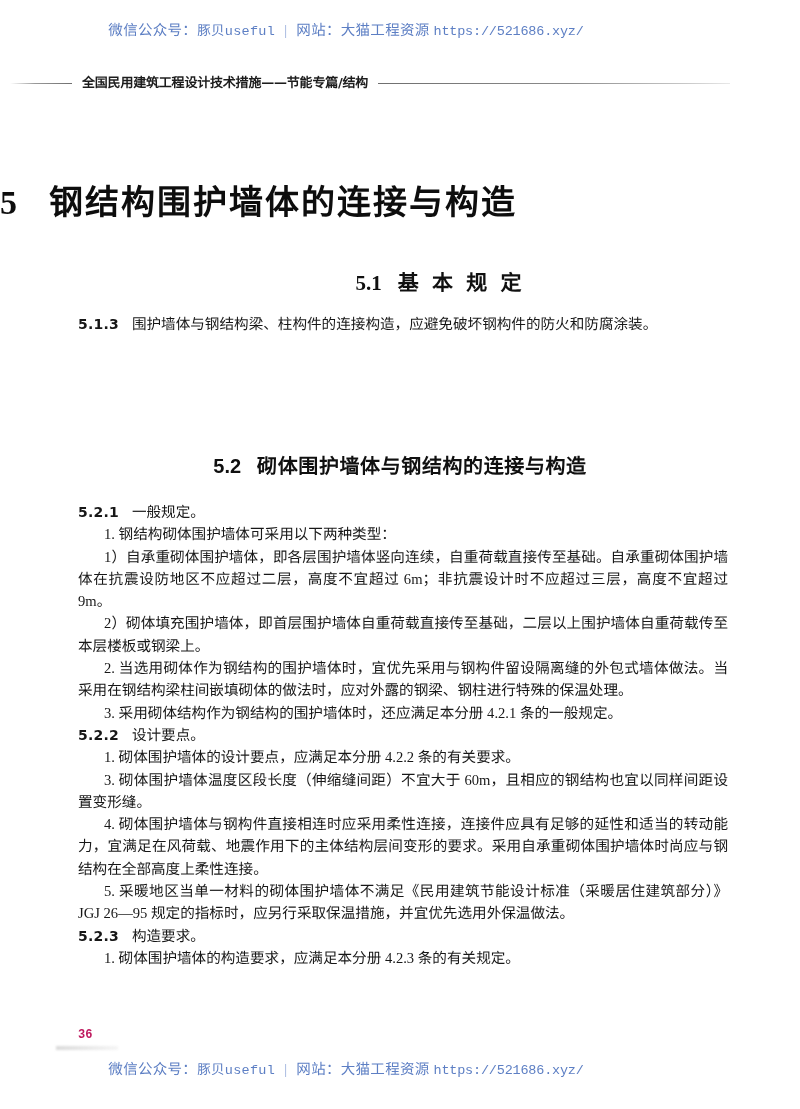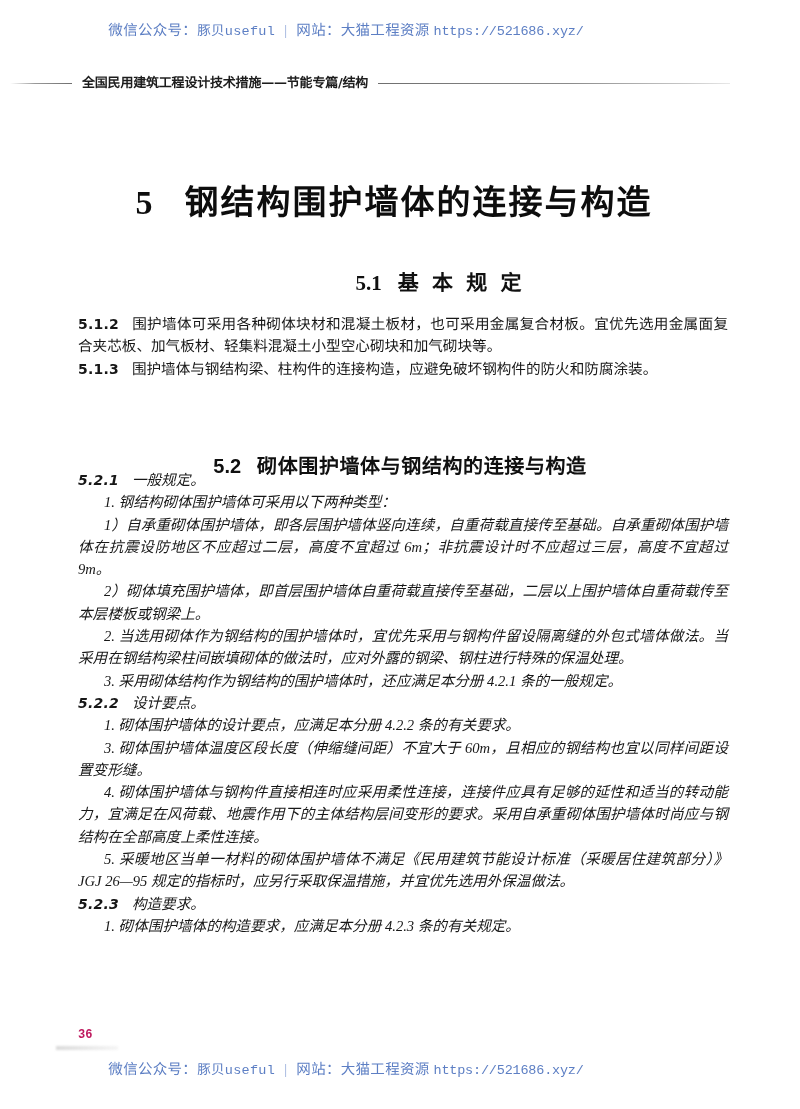--- a/index.html
+++ b/index.html
@@ -83,21 +83,21 @@
     letter-spacing: -0.2px;
     white-space: nowrap;
   }
 
   
   .chapter-title {
     position: absolute;
     top: 175px;
     left: 0;
     width: 788px;
-    text-align: center;
+    text-align: left;
     font-family: "DejaVu Serif", "Liberation Serif", serif;
     font-weight: 700;
     font-size: 34px;
     color: #0d0d0d;
     letter-spacing: 2px;
     white-space: nowrap;
   }
   .chapter-title .ch-num {
     font-family: "Liberation Serif", "DejaVu Serif", serif;
     margin-right: 30px;
@@ -154,21 +154,21 @@
   .para .clause-no {
     font-family: "DejaVu Sans", "Liberation Sans", sans-serif;
     font-weight: 700;
     font-size: 14px;
     letter-spacing: 0.2px;
     margin-right: 13px;
   }
   .para.indent-1 { text-indent: 26px; }
 
   #block-a { top: 313px; }
-  #block-b { top: 469px; font-style: italic; }
+  #block-b { top: 501px; }
 
   
   .page-number {
     position: absolute;
     left: 78px;
     top: 1028px;
     font-family: Liberation Mono, monospace;
     font-size: 12px;
     font-weight: 700;
     color: #be185d;
@@ -199,23 +199,20 @@
 <div class="chapter-title">
   <span class="ch-num">5</span><span>钢结构围护墙体的连接与构造</span>
 </div>
 
 <div class="section-head" id="section-head-5-1">
   <span class="sec-num">5.1</span><span>基 本 规 定</span>
 </div>
 
 <div class="body-block" id="block-a">
   <p class="para">
-    <span class="clause-no">5.1.2</span><span>围护墙体可采用各种砌体块材和混凝土板材，也可采用金属复合材板。宜优先选用金属面复合夹芯板、加气板材、轻集料混凝土小型空心砌块和加气砌块等。</span>
-  </p>
-  <p class="para">
     <span class="clause-no">5.1.3</span><span>围护墙体与钢结构梁、柱构件的连接构造，应避免破坏钢构件的防火和防腐涂装。</span>
   </p>
 </div>
 
 <div class="section-head" id="section-head-5-2">
   <span class="sec-num">5.2</span><span>砌体围护墙体与钢结构的连接与构造</span>
 </div>
 
 <div class="body-block" id="block-b">
   <p class="para">

